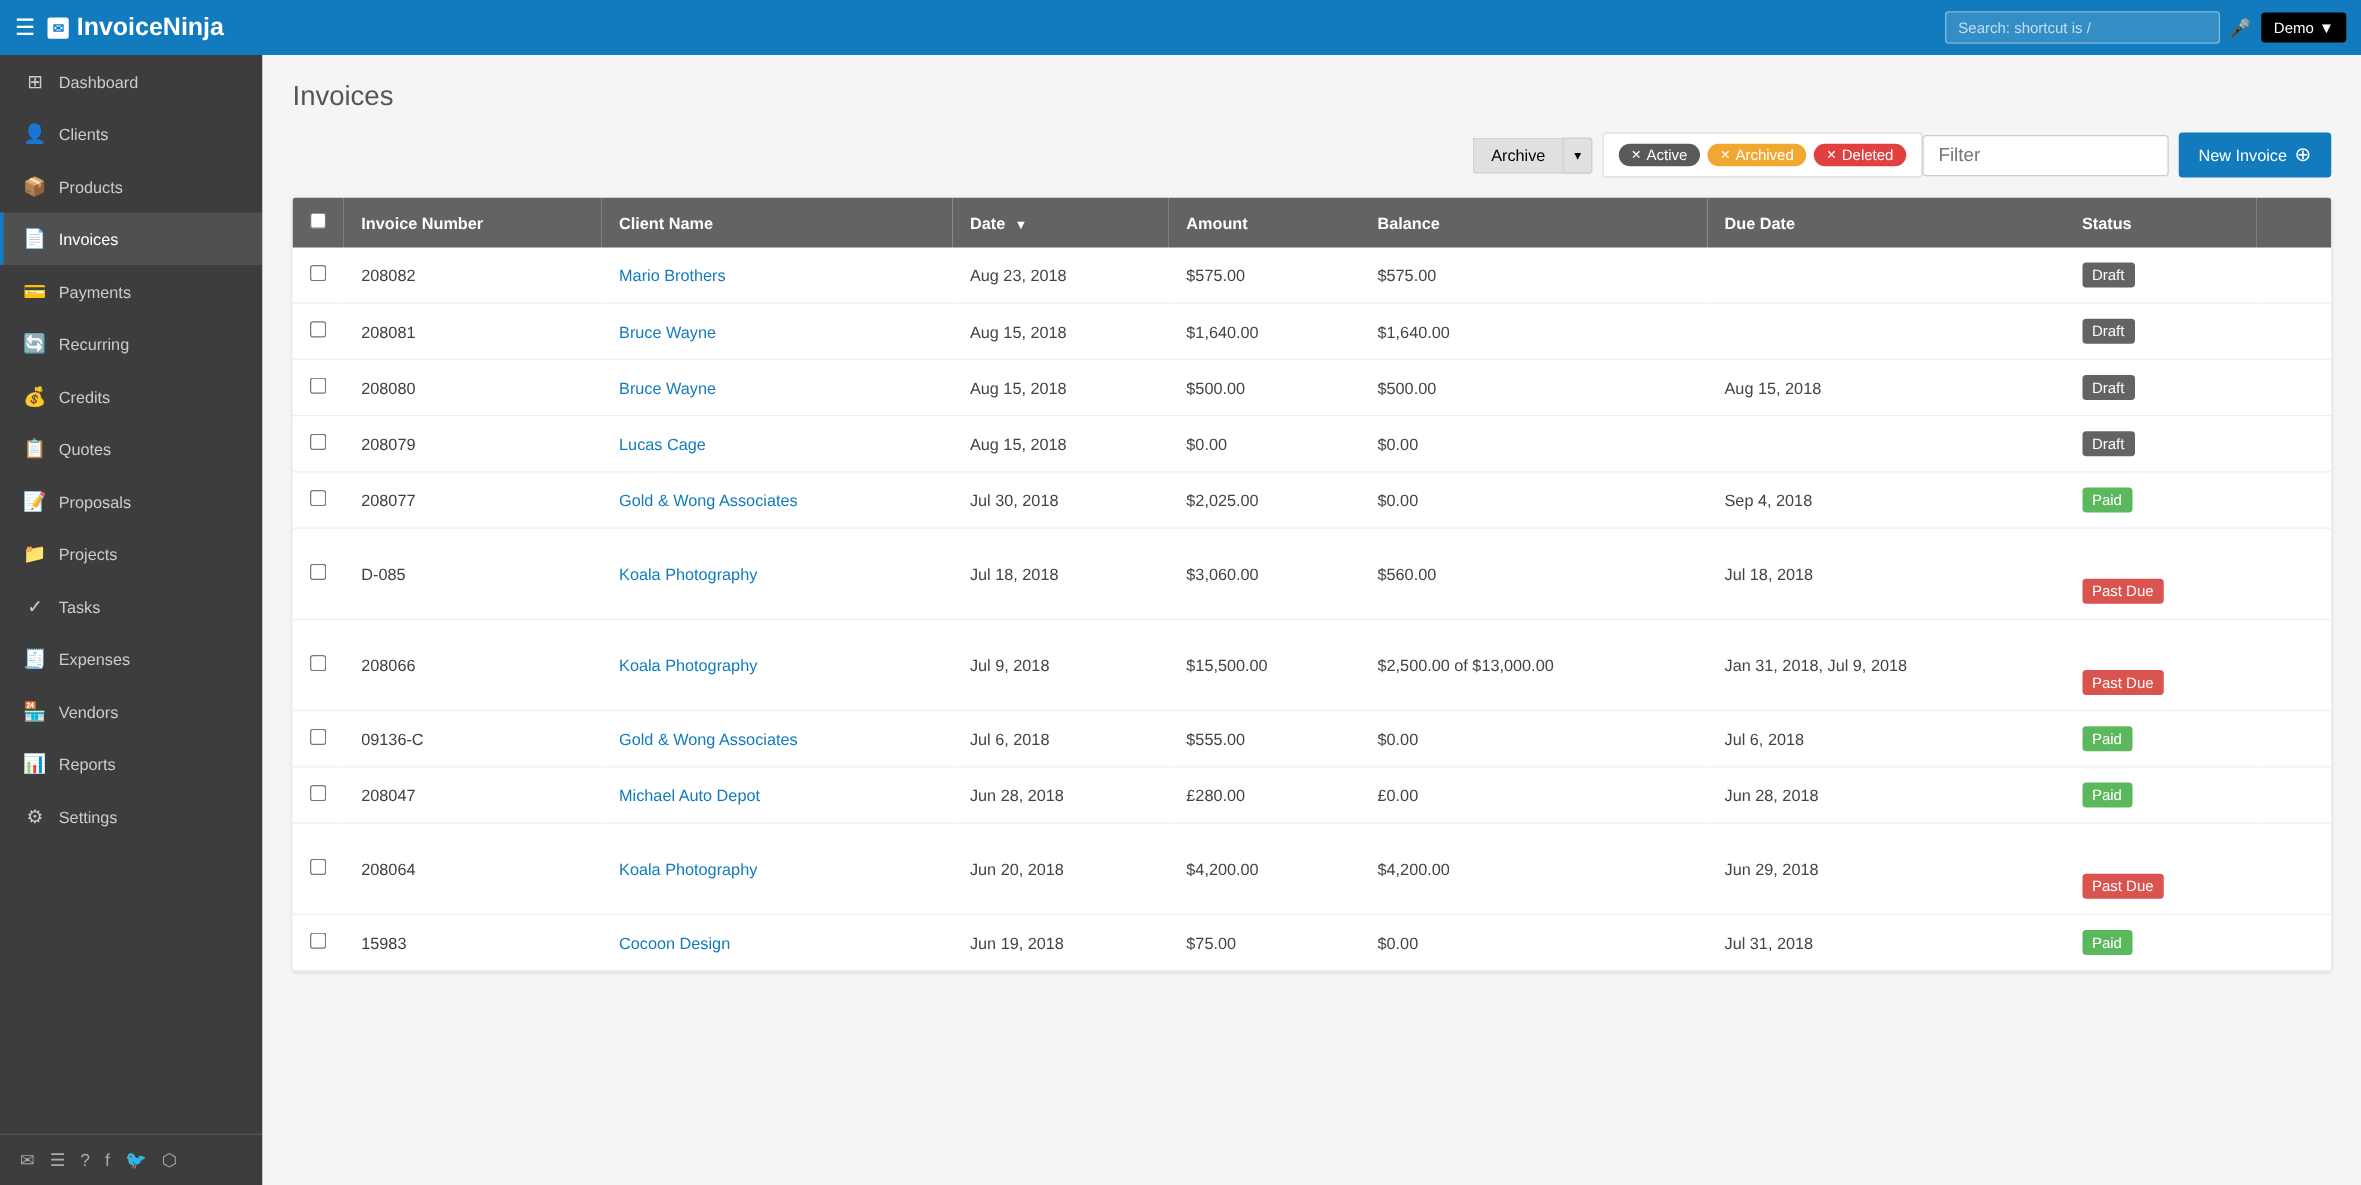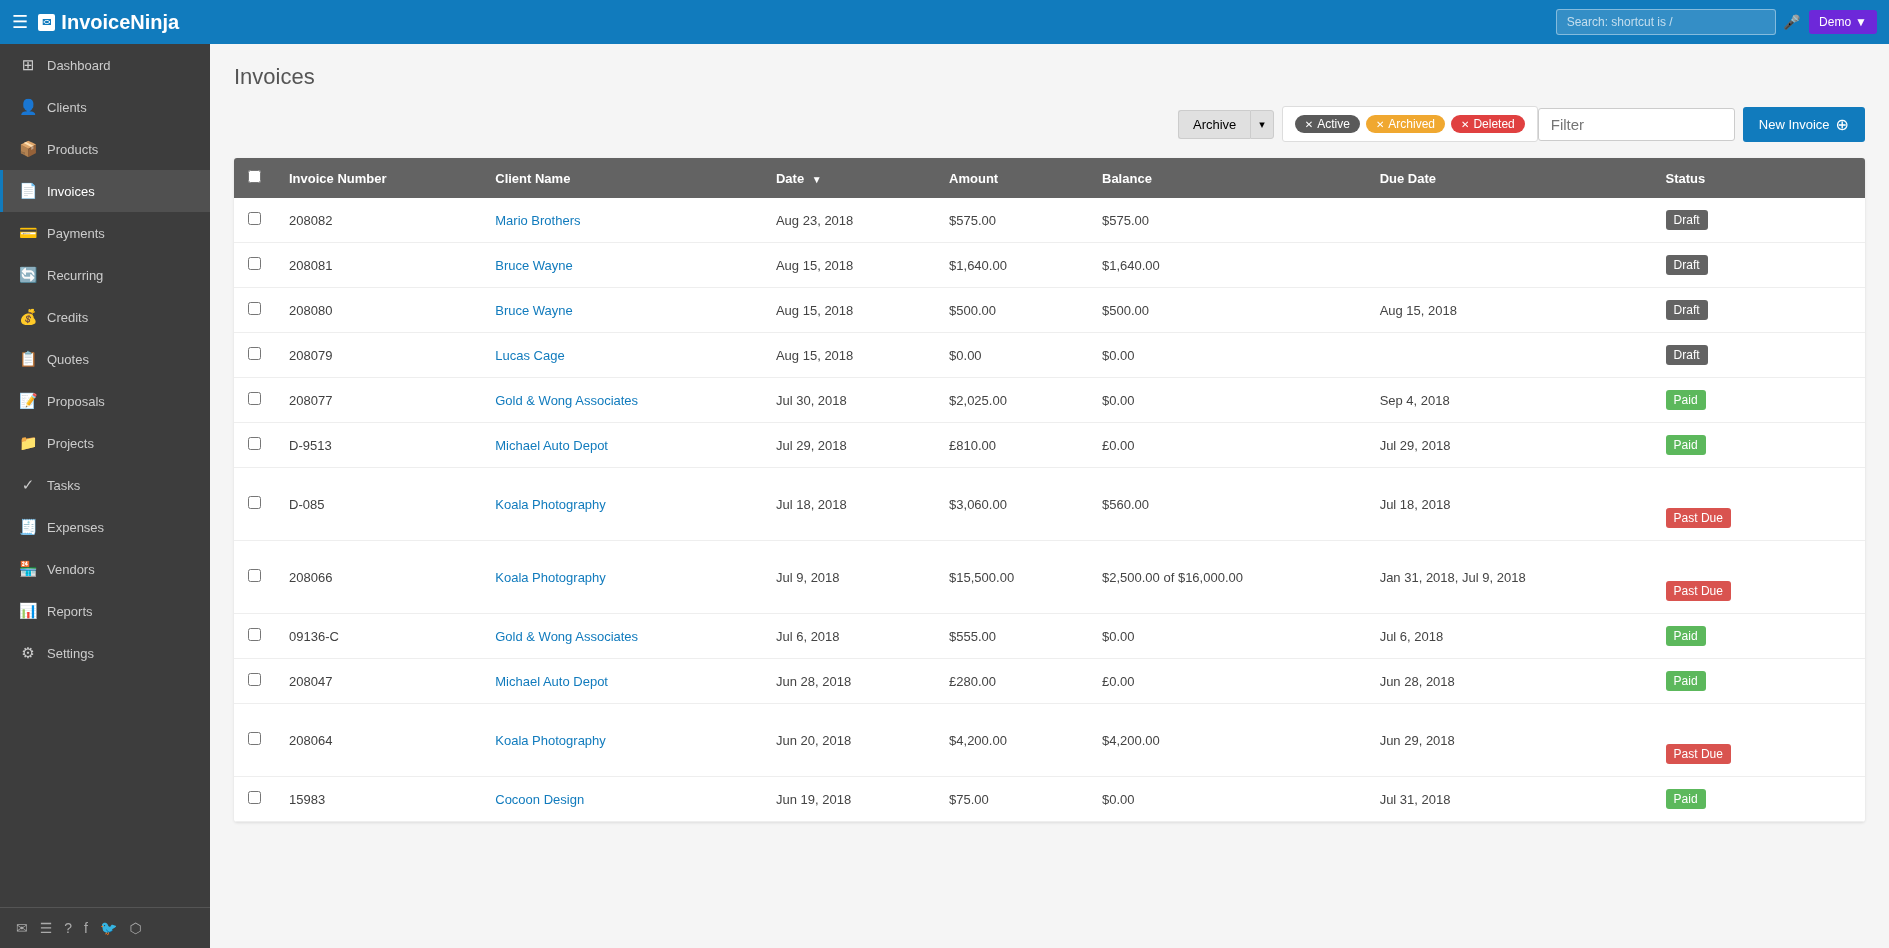--- a/index.html
+++ b/index.html
@@ -41,21 +41,21 @@
       border: 1px solid rgba(255,255,255,0.4);
       border-radius: 3px;
       padding: 5px 10px;
       color: white;
       width: 220px;
       font-size: 12px;
     }
     .search-box::placeholder { color: rgba(255,255,255,0.7); }
     .mic-icon { color: white; font-size: 14px; cursor: pointer; }
     .demo-btn {
-      background: #6d28d9;
+      background: #000000;
       color: white;
       border: none;
       border-radius: 3px;
       padding: 5px 10px;
       font-size: 12px;
       cursor: pointer;
       display: flex;
       align-items: center;
       gap: 4px;
       text-align: right;
@@ -527,39 +527,20 @@
       <td>
         <span class="badge badge-paid">Paid</span>
       </td>
       <td></td>
     </tr>
           <tr>
       <td class="checkbox-col">
         <input type="checkbox" style="">
       </td>
       <td>
-        <a class="invoice-number-link">D-9513</a>
-      </td>
-      <td>
-        <a class="client-link">Michael Auto Depot</a>
-      </td>
-      <td>Jul 29, 2018</td>
-      <td>£810.00</td>
-      <td>£0.00</td>
-      <td>Jul 29, 2018</td>
-      <td>
-        <span class="badge badge-paid">Paid</span>
-      </td>
-      <td></td>
-    </tr>
-          <tr>
-      <td class="checkbox-col">
-        <input type="checkbox" style="">
-      </td>
-      <td>
         <a class="invoice-number-link">D-085</a>
       </td>
       <td>
         <a class="client-link">Koala Photography</a>
       </td>
       <td>Jul 18, 2018</td>
       <td>$3,060.00</td>
       <td>$560.00</td>
       <td>Jul 18, 2018</td>
       <td>
@@ -572,21 +553,21 @@
         <input type="checkbox" style="">
       </td>
       <td>
         <a class="invoice-number-link">208066</a>
       </td>
       <td>
         <a class="client-link">Koala Photography</a>
       </td>
       <td>Jul 9, 2018</td>
       <td>$15,500.00</td>
-      <td>$2,500.00 of $16,000.00</td>
+      <td>$2,500.00 of $13,000.00</td>
       <td>Jan 31, 2018, Jul 9, 2018</td>
       <td>
         <span class="badge badge-pastdue">Past Due</span>
       </td>
       <td></td>
     </tr>
           <tr>
       <td class="checkbox-col">
         <input type="checkbox" style="">
       </td>

